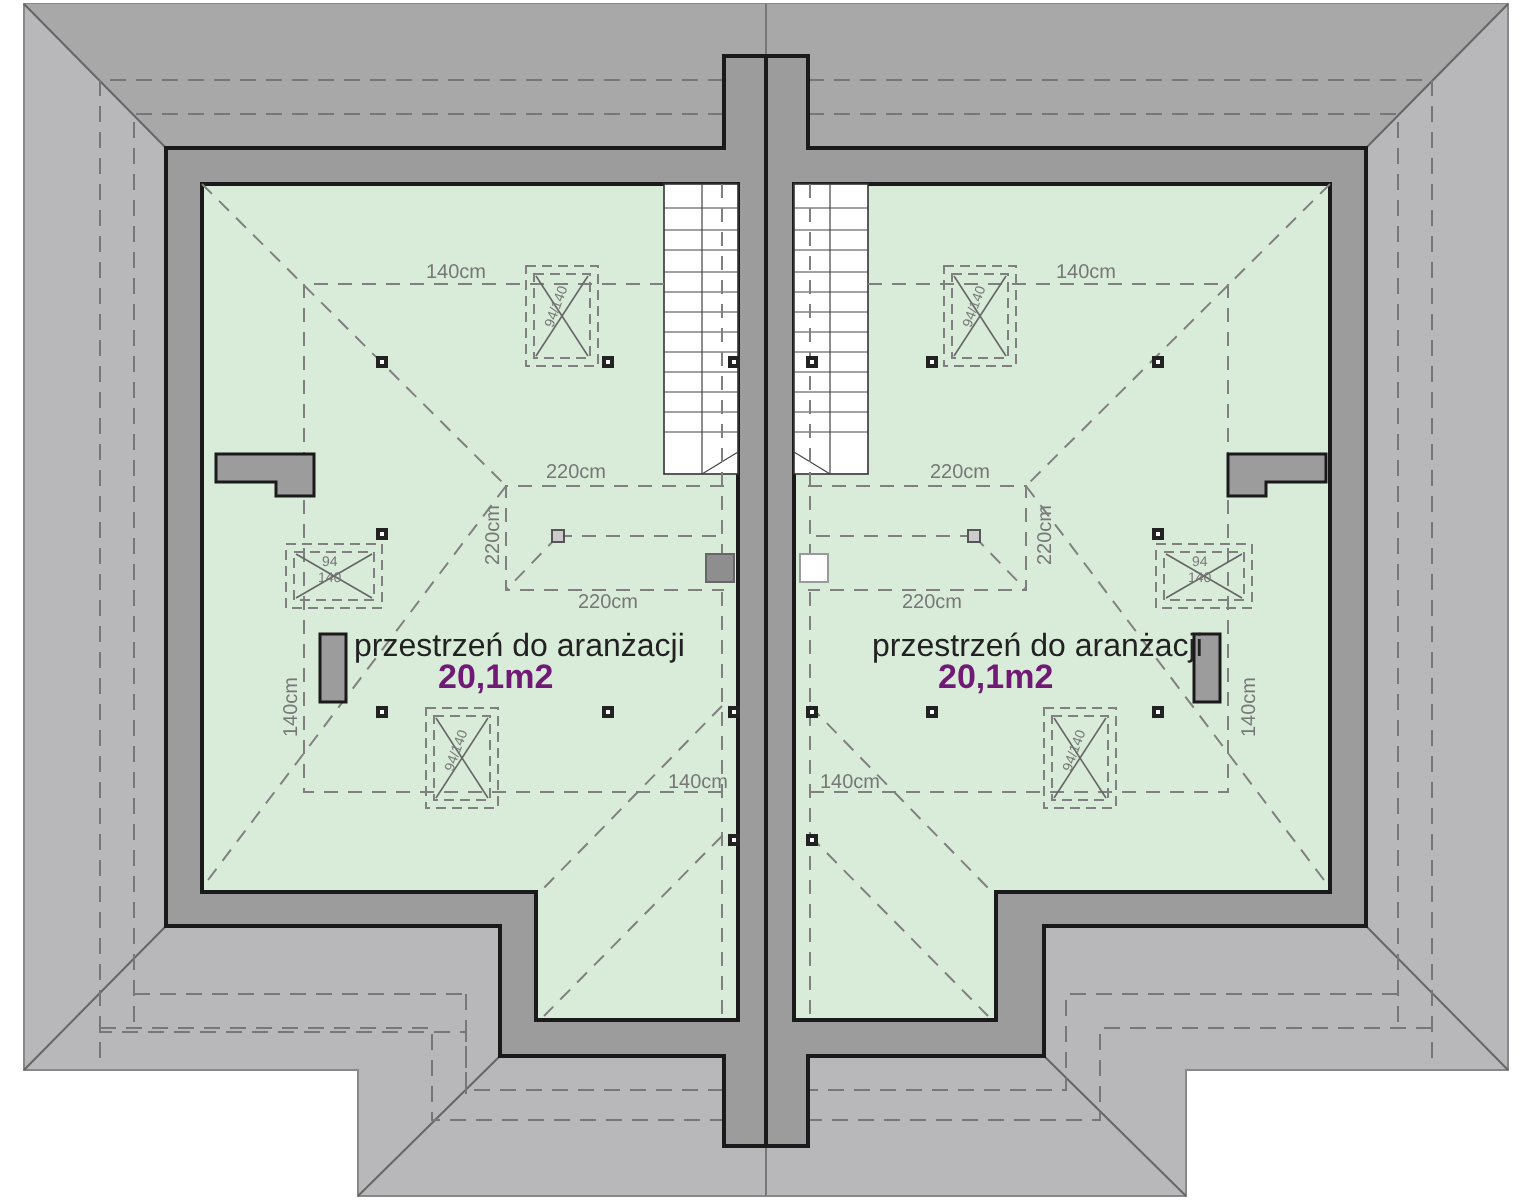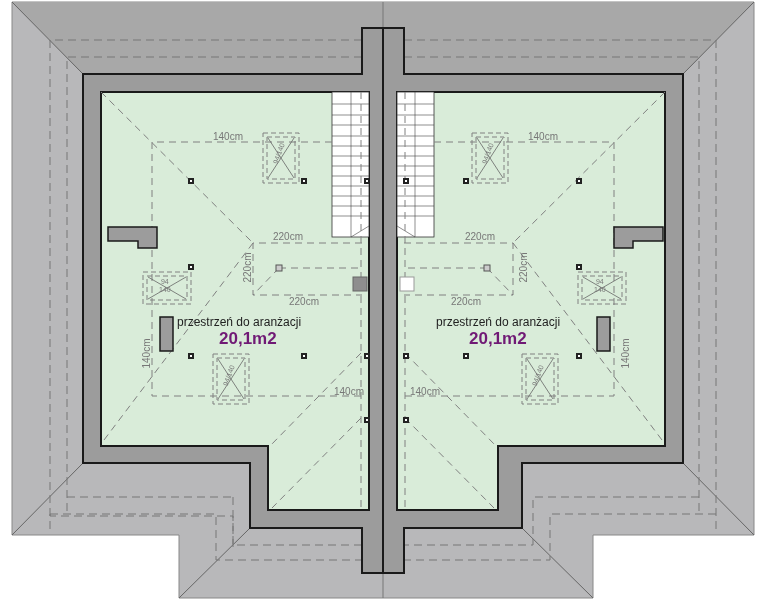--- a/index.html
+++ b/index.html
@@ -1,19 +1,19 @@
 <!DOCTYPE html>
 <html><head>
 <meta charset="utf-8">
 <style>
   html, body { margin:0; padding:0; background:#ffffff; }
   body { width:766px; height:600px; position:relative; overflow:hidden; font-family:"Liberation Sans", sans-serif; }
   #plan { position:absolute; left:0; top:0; }
   .lbl { position:absolute; font-family:"Liberation Sans", sans-serif; color:#222; white-space:nowrap; }
-  .room-name { font-size:12px; color:#222; }
+  .room-name { font-size:16px; color:#222; }
   .room-area { font-size:17px; font-weight:bold; color:#701a75; }
   .dim { position:absolute; font-family:"Liberation Sans", sans-serif; font-size:10px; color:#777; white-space:nowrap; }
   .dim.v { transform:rotate(-90deg); transform-origin:center center; }
 </style>
 </head>
 <body>
 
 <svg id="plan" width="766" height="600" viewBox="0 0 766 600" xmlns="http://www.w3.org/2000/svg">
 
   <g>

